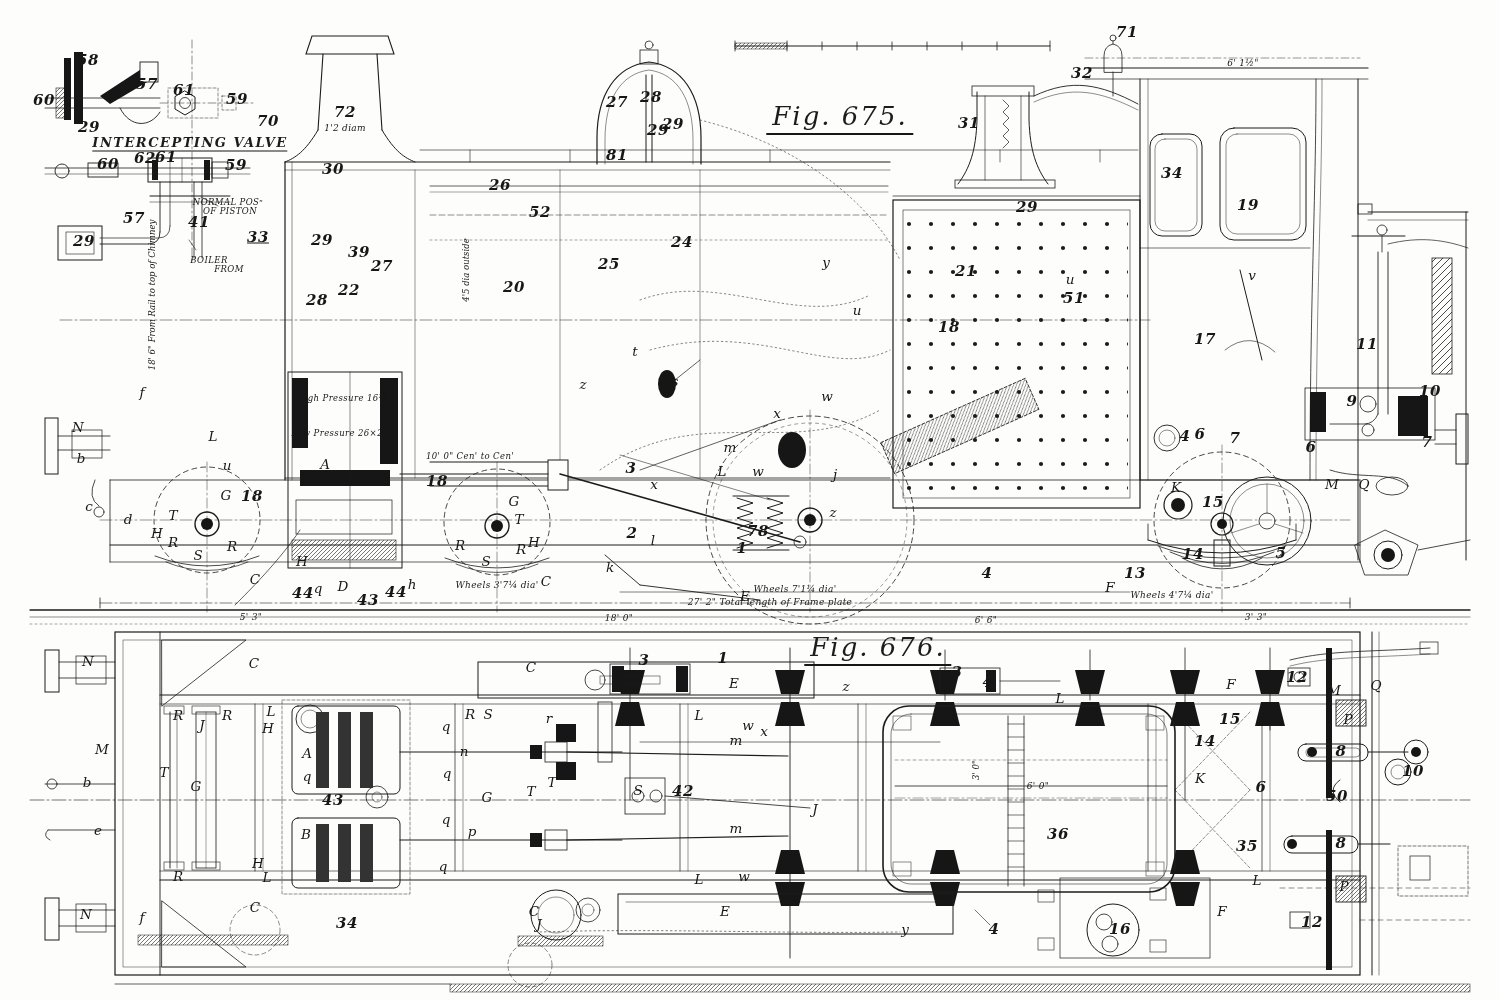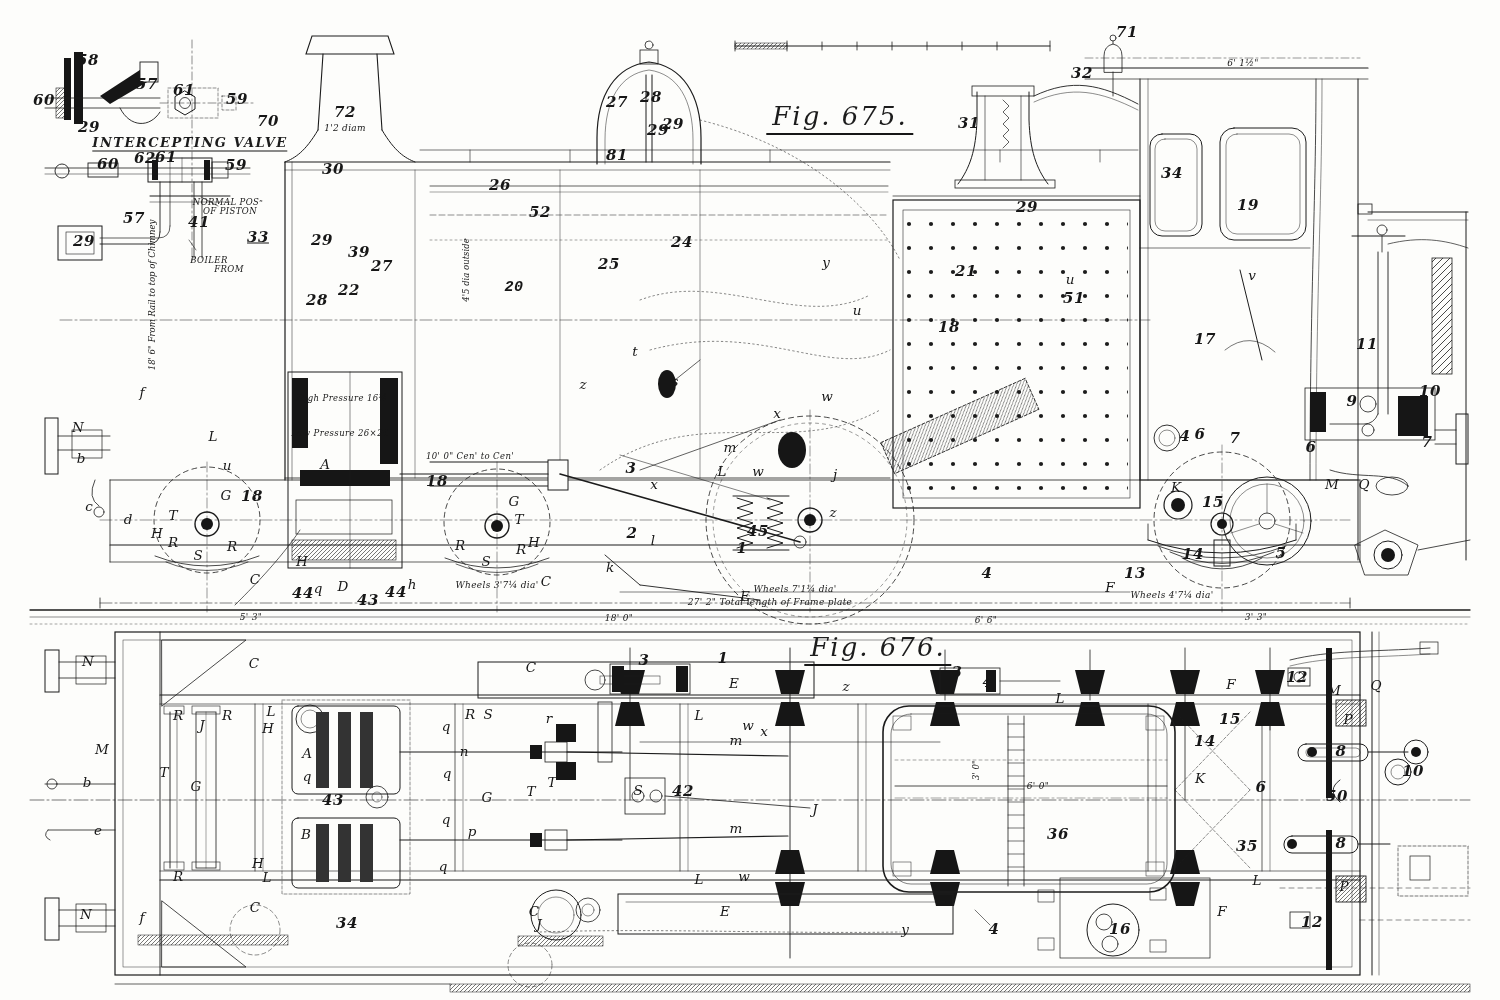--- a/index.html
+++ b/index.html
@@ -518,21 +518,21 @@
       <span class="lbl dim" style="left: 345px; top: 128px;">1'2 diam</span>
       <span class="lbl num" style="left: 333px; top: 169px;">30</span>
       <span class="lbl num" style="left: 258px; top: 237px; text-decoration: underline;">33</span>
       <span class="lbl num" style="left: 322px; top: 240px;">29</span>
       <span class="lbl num" style="left: 359px; top: 252px;">39</span>
       <span class="lbl num" style="left: 382px; top: 266px;">27</span>
       <span class="lbl num" style="left: 349px; top: 290px;">22</span>
       <span class="lbl num" style="left: 317px; top: 300px;">28</span>
       <span class="lbl num" style="left: 500px; top: 185px;">26</span>
       <span class="lbl num" style="left: 540px; top: 212px;">52</span>
-      <span class="lbl num" style="left: 514px; top: 287px; font-family: Liberation Mono, monospace;">20</span>
+      <span class="lbl num" style="left: 514px; top: 287px;">20</span>
       <span class="lbl vert" style="left: 466px; top: 270px;">4'5 dia outside</span>
       <span class="lbl num" style="left: 682px; top: 242px;">24</span>
       <span class="lbl num" style="left: 609px; top: 264px;">25</span>
       <span class="lbl num" style="left: 617px; top: 102px;">27</span>
       <span class="lbl num" style="left: 651px; top: 97px;">28</span>
       <span class="lbl num" style="left: 673px; top: 124px;">29</span>
       <span class="lbl num" style="left: 658px; top: 130px;">29</span>
       <span class="lbl num" style="left: 617px; top: 155px;">81</span>
       <span class="lbl num" style="left: 969px; top: 123px;">31</span>
       <span class="lbl num" style="left: 1082px; top: 73px;">32</span>
@@ -569,21 +569,21 @@
       <span class="lbl cap" style="left: 745px; top: 597px;">E</span>
       <span class="lbl cap" style="left: 546px; top: 582px;">C</span>
       <span class="lbl cap" style="left: 255px; top: 580px;">C</span>
       <span class="lbl cap" style="left: 343px; top: 587px;">D</span>
       <span class="lbl cap" style="left: 318px; top: 589px;">q</span>
       <span class="lbl cap" style="left: 412px; top: 585px;">h</span>
       <span class="lbl cap" style="left: 610px; top: 568px;">k</span>
       <span class="lbl cap" style="left: 653px; top: 541px;">l</span>
       <span class="lbl num" style="left: 632px; top: 533px;">2</span>
       <span class="lbl num" style="left: 742px; top: 548px;">1</span>
-      <span class="lbl num" style="left: 758px; top: 531px;">45</span>
+      <span class="lbl num" style="left: 758px; top: 531px;">78</span>
       <span class="lbl num" style="left: 631px; top: 468px;">3</span>
       <span class="lbl cap" style="left: 730px; top: 448px;">m</span>
       <span class="lbl cap" style="left: 827px; top: 397px;">w</span>
       <span class="lbl cap" style="left: 758px; top: 472px;">w</span>
       <span class="lbl cap" style="left: 777px; top: 414px;">x</span>
       <span class="lbl cap" style="left: 654px; top: 485px;">x</span>
       <span class="lbl cap" style="left: 583px; top: 385px;">z</span>
       <span class="lbl cap" style="left: 833px; top: 513px;">z</span>
       <span class="lbl cap" style="left: 675px; top: 382px;">s</span>
       <span class="lbl cap" style="left: 835px; top: 475px;">j</span>

